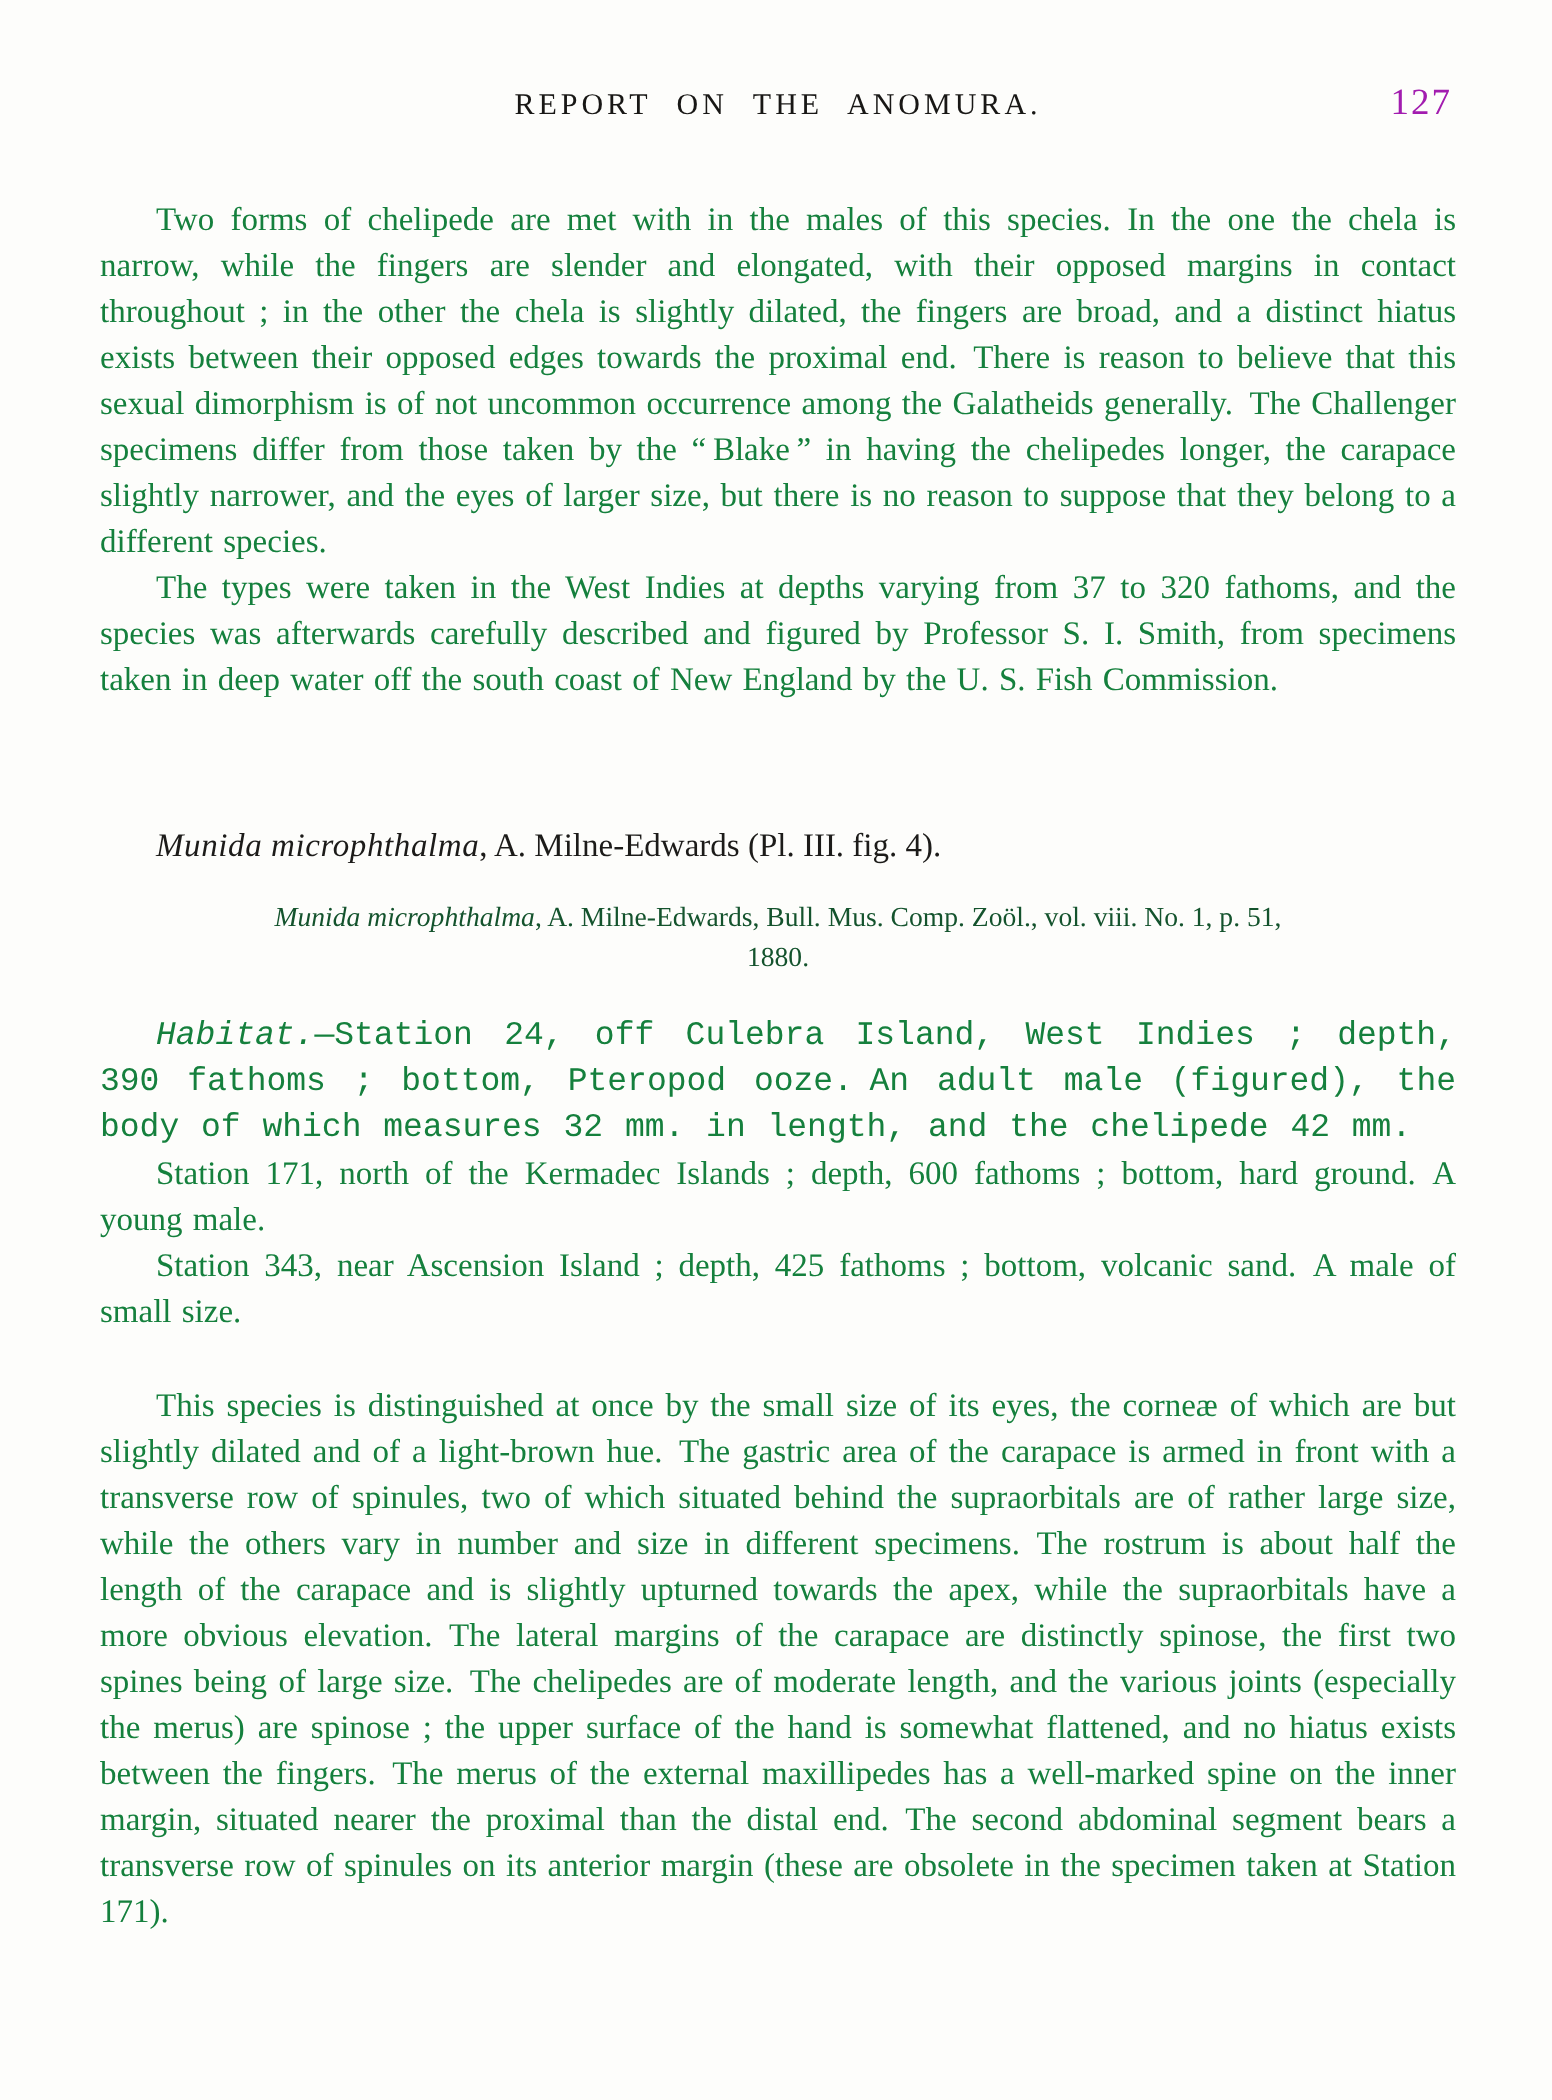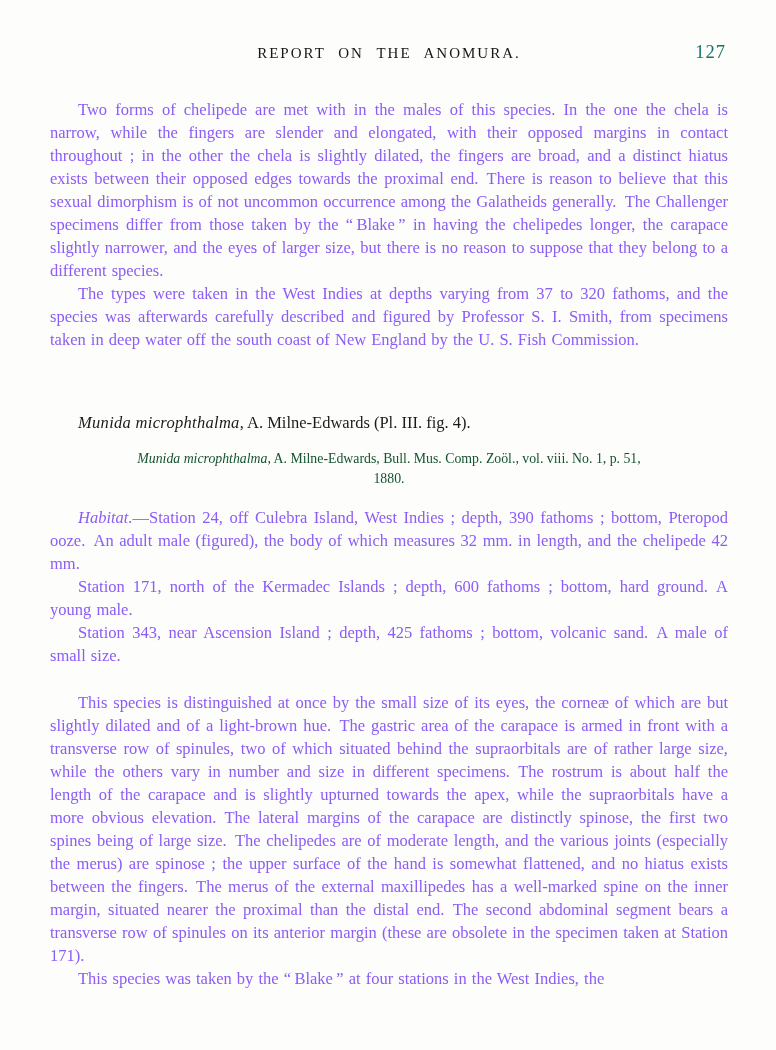--- a/index.html
+++ b/index.html
@@ -27,29 +27,29 @@
     letter-spacing: 2px;
     word-spacing: 7px;
     color: #181715;
   }
   .page-number {
     position: absolute;
     right: 2px;
     top: -2px;
     font-size: 18.5px;
     letter-spacing: 1px;
-    color: #0f766e;
+    color: #a21caf;
   }
 
   .body-para {
     font-size: 16.5px;
     line-height: 23px;
     text-align: justify;
     word-spacing: 1px;
-    color: #8b5cf6;
+    color: #15803d;
   }
   .indent { text-indent: 28px; }
 
   .species-heading {
     margin-top: 60px;
     margin-left: 28px;
     font-size: 16.5px;
     line-height: 23px;
     color: #1c1b19;
   }
@@ -58,21 +58,21 @@
   .citation {
     margin-top: 15px;
     text-align: center;
     font-size: 13.8px;
     line-height: 20px;
     padding: 0 46px;
     color: #14532d;
   }
   .citation-year { display: block; }
 
-  .habitat-para { margin-top: 17px; }
+  .habitat-para { margin-top: 17px; font-family: Liberation Mono, monospace; }
 
   .description-para { margin-top: 24px; }
 
   i { font-style: italic; }
 </style>
 </head>
 <body>
 
 <div class="page">
 
@@ -93,15 +93,14 @@
   </div>
 
   <p class="body-para indent habitat-para"><i>Habitat.</i><span>—Station 24, off Culebra Island, West Indies&nbsp;; depth, 390 fathoms&nbsp;; bottom, Pteropod ooze. An adult male (figured), the body of which measures 32 mm. in length, and the chelipede 42 mm.</span></p>
 
   <p class="body-para indent">Station 171, north of the Kermadec Islands&nbsp;; depth, 600 fathoms&nbsp;; bottom, hard ground. A young male.</p>
 
   <p class="body-para indent">Station 343, near Ascension Island&nbsp;; depth, 425 fathoms&nbsp;; bottom, volcanic sand. A male of small size.</p>
 
   <p class="body-para indent description-para">This species is distinguished at once by the small size of its eyes, the corneæ of which are but slightly dilated and of a light-brown hue. The gastric area of the carapace is armed in front with a transverse row of spinules, two of which situated behind the supraorbitals are of rather large size, while the others vary in number and size in different specimens. The rostrum is about half the length of the carapace and is slightly upturned towards the apex, while the supraorbitals have a more obvious elevation. The lateral margins of the carapace are distinctly spinose, the first two spines being of large size. The chelipedes are of moderate length, and the various joints (especially the merus) are spinose&nbsp;; the upper surface of the hand is somewhat flattened, and no hiatus exists between the fingers. The merus of the external maxillipedes has a well-marked spine on the inner margin, situated nearer the proximal than the distal end. The second abdominal segment bears a transverse row of spinules on its anterior margin (these are obsolete in the specimen taken at Station 171).</p>
 
-  <p class="body-para indent">This species was taken by the “ Blake ” at four stations in the West Indies, the</p>
 
 </div>
 
 </body></html>

